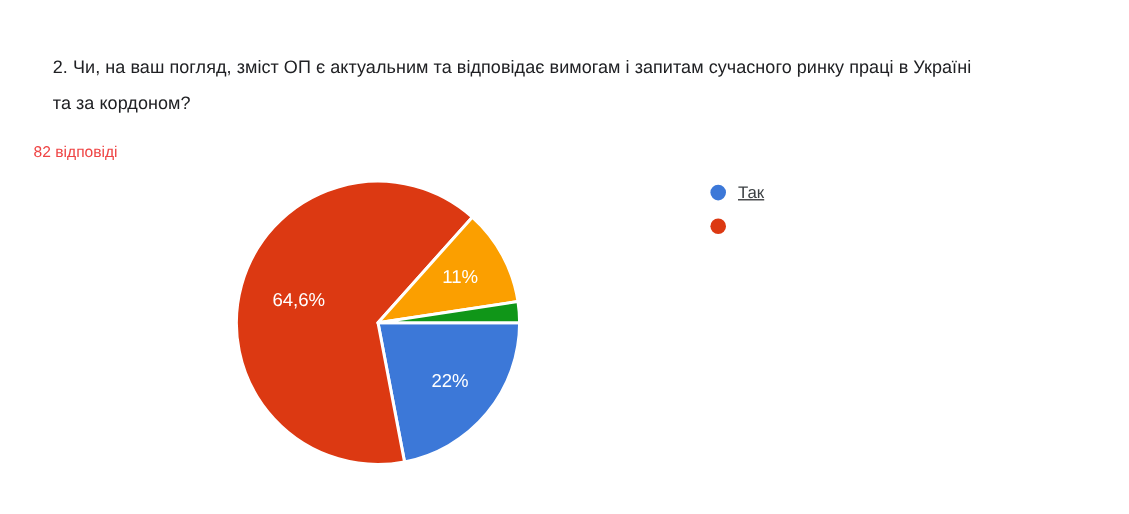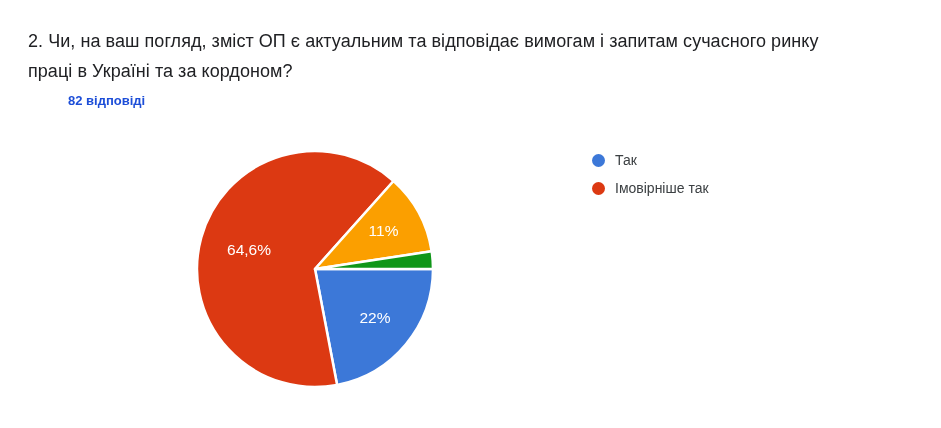--- a/index.html
+++ b/index.html
@@ -23,35 +23,34 @@
     background: #ffffff;
     box-sizing: border-box;
   }
   .question-block {
     position: absolute;
     left: 28px;
     top: 26px;
     width: 800px;
   }
   .question-title {
-    font-size: 18px;
+    font-size: 15px;
     line-height: 30px;
     font-weight: 400;
     color: #202124;
     letter-spacing: 0.05px;
-    margin: 0;
+    margin: 16px;
     white-space: pre-wrap;
   }
   .response-count {
     margin-top: 6px;
     font-size: 13px;
     line-height: 17px;
-    font-weight: 700;
-    color: #1d4ed8;
-    margin-left: 40px;
+    font-weight: 400;
+    color: #ef4444;
   }
   .chart-area {
     position: absolute;
     left: 0;
     top: 128px;
     width: 941px;
     height: 285px;
   }
   .pie-wrap {
     position: absolute;
@@ -74,20 +73,21 @@
   .legend {
     position: absolute;
     left: 592px;
     top: 18px;
     width: 260px;
   }
   .legend-row {
     display: flex;
     align-items: center;
     height: 28px;
+    text-decoration: underline;
   }
   .legend-dot {
     width: 13px;
     height: 13px;
     border-radius: 50%;
     flex: 0 0 13px;
     display: block;
   }
   .legend-label {
     margin-left: 10px;
@@ -125,18 +125,17 @@
       </svg>
     </div>
 
     <div class="legend">
       <div class="legend-row">
         <span class="legend-dot" style="background: rgb(60, 120, 216);"></span>
         <span class="legend-label">Так</span>
       </div>
       <div class="legend-row">
         <span class="legend-dot" style="background: rgb(220, 57, 18);"></span>
-        <span class="legend-label">Імовірніше так</span>
       </div>
     </div>
 
   </div>
 </div>
 
 </body></html>

